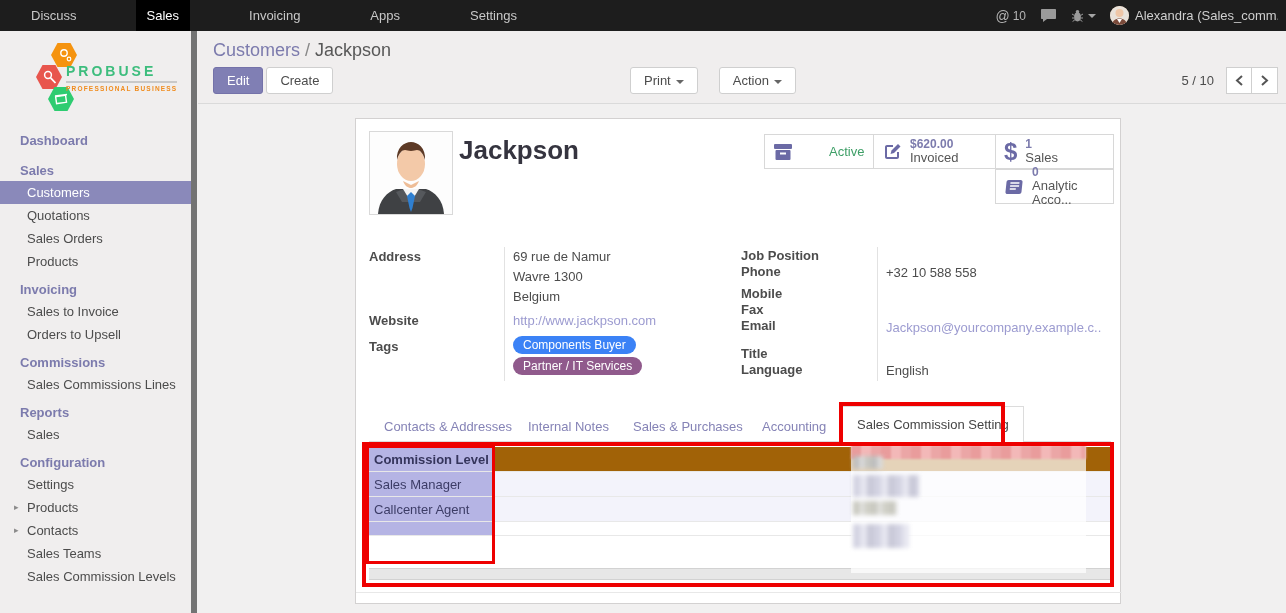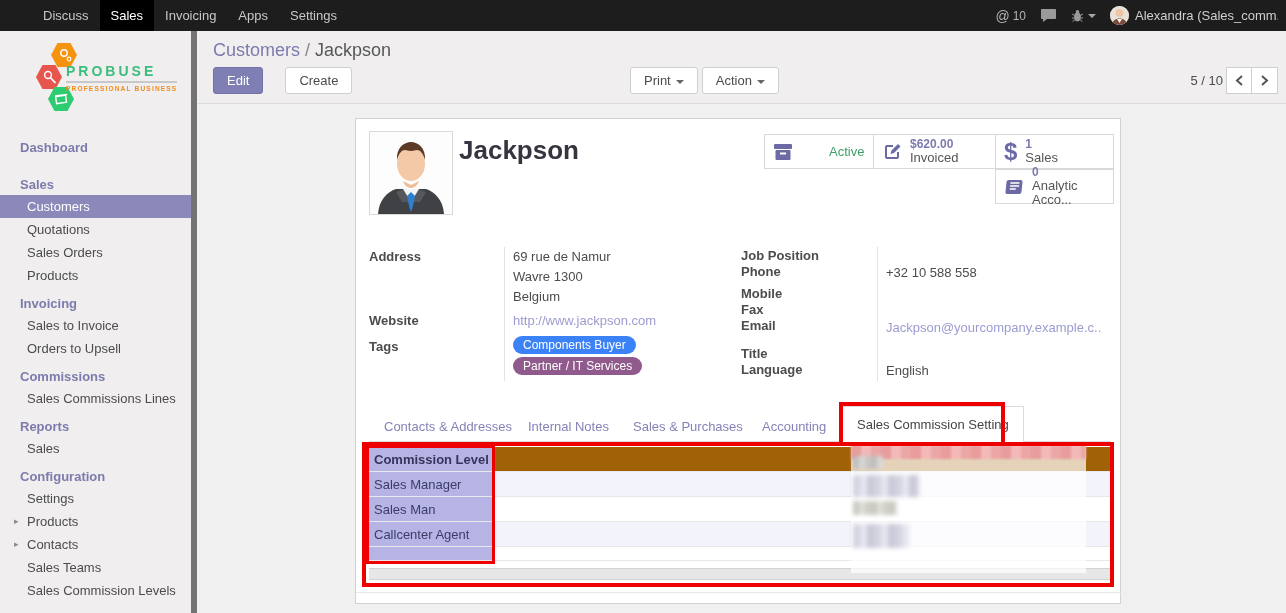--- a/index.html
+++ b/index.html
@@ -1,56 +1,56 @@
 <!DOCTYPE html>
 <html><head>
 <meta charset="utf-8">
 <style>
   * { margin:0; padding:0; box-sizing:border-box; }
   html,body { width:1286px; height:613px; }
   body { font-family:"Liberation Sans", sans-serif; background:#f1f0f0; position:relative; overflow:hidden; }
 
   
   .topbar { position:absolute; left:0; top:0; width:1286px; height:31px; background:#1d1d1d; display:flex; align-items:stretch; z-index:30; }
-  .topbar .menus { display:flex; align-items:stretch; padding-left:32px; }
+  .topbar .menus { display:flex; align-items:stretch; padding-left:20px;gap:48px; }
   .menu-item { color:#c8c8c8; font-size:13px; padding:0 11px; display:flex; align-items:center; cursor:pointer; }
   .menu-item.active { background:#000; color:#fff; }
   .topbar .spacer { flex:1; }
   .systray { display:flex; align-items:center; gap:14px; padding-right:8px; }
   .mention { color:#b4b4b4; font-size:14px; display:flex; align-items:center; gap:3px; }
   .mention .cnt { font-size:12px; }
   .tray-ico { display:flex; align-items:center; }
   .caret-down { width:0; height:0; border-left:4px solid transparent; border-right:4px solid transparent; border-top:4px solid #a5a5a5; display:inline-block; margin-left:4px; }
   .user-chip { display:flex; align-items:center; gap:6px; color:#cfcfcf; font-size:13px; max-width:168px; white-space:nowrap; overflow:hidden; }
   .avatar-mini { width:19px; height:19px; border-radius:50%; overflow:hidden; background:#caa98c; flex:0 0 auto; }
 
   
   .sidebar { position:absolute; left:0; top:31px; width:197px; height:582px; background:#f0eeee; border-right:6px solid #737373; z-index:10; }
   .logo { position:absolute; left:34px; top:10px; width:150px; height:72px; }
   .logo-txt { position:absolute; left:32px; top:22px; }
   .logo-title { color:#3dbd7d; font-weight:bold; font-size:14px; letter-spacing:3px; border-bottom:2px solid #c9c9c9; padding-bottom:2px; }
   .logo-sub { color:#f08c1e; font-size:6.5px; letter-spacing:1.2px; margin-top:2px; font-weight:bold; }
   .menu { position:absolute; left:0; top:90px; width:100%; }
   .m-header { font-weight:bold; color:#7c7bad; font-size:13px; padding:3px 0 3px 20px; margin-top:6px; cursor:pointer; }
-  .m-header.tight { margin-top:16px; }
+  .m-header.tight { margin-top:9px; }
   .m-item { font-size:13px; color:#4c4c4c; padding:4px 0 4px 27px; cursor:pointer; position:relative; }
   .m-item.selected { background:#8a89ba; color:#fff; }
   .m-caret { color:#8a8a8a; font-size:9px; position:absolute; left:14px; top:6px; }
 
   
   .cpanel { position:absolute; left:198px; top:31px; width:1088px; height:73px; background:#f0eeee; border-bottom:1px solid #dadada; z-index:5; }
   .breadcrumb { position:absolute; left:15px; top:9px; font-size:18px; color:#7c7bad; }
   .breadcrumb .sep { color:#888; }
   .breadcrumb .current { color:#585858; }
   .btn { display:inline-block; font-size:13px; border-radius:3px; padding:5px 13px; cursor:pointer; border:1px solid #cfcfcf; background:#fff; color:#4c4c4c; }
   .btn.primary { background:#807fb4; border-color:#7472a9; color:#fff; }
-  .cp-left-btns { position:absolute; left:15px; top:36px; display:flex; gap:22px; }
-  .cp-mid-btns { position:absolute; left:432px; top:36px; display:flex; gap:4px; }
+  .cp-left-btns { position:absolute; left:15px; top:36px; display:flex; gap:3px; }
+  .cp-mid-btns { position:absolute; left:432px; top:36px; display:flex; gap:21px; }
   .btn .tri { width:0; height:0; border-left:4px solid transparent; border-right:4px solid transparent; border-top:4px solid #666; display:inline-block; margin-left:5px; vertical-align:middle; }
-  .pager { position:absolute; right:8px; top:36px; display:flex; align-items:center; gap:3px; }
+  .pager { position:absolute; right:8px; top:36px; display:flex; align-items:center; gap:12px; }
   .pager-text { font-size:13px; color:#4c4c4c; }
   .pager-btns { display:flex; }
   .pager-btn { width:26px; height:27px; background:#fff; border:1px solid #cfcfcf; display:flex; align-items:center; justify-content:center; cursor:pointer; }
   .pager-btn + .pager-btn { border-left:none; }
 
   
   .sheet { position:absolute; left:355px; top:118px; width:766px; height:486px; background:#fff; border:1px solid #d3d1d1; z-index:4; }
 
   .big-avatar { position:absolute; left:13px; top:12px; width:84px; height:84px; border:1px solid #d9d9d9; background:#fff; cursor:pointer; }
   .rec-title { position:absolute; left:103px; top:16px; font-size:26px; font-weight:bold; color:#35343f; }
@@ -313,23 +313,20 @@
     <div class="tab active" style="left:486px;">Sales Commission Setting</div>
   </div>
 
   <div class="ctable">
     <div class="trow hdr h25 bg-grey">
       <div class="cell-first">Commission Level</div>
     </div>
     <div class="trow h25 bg-lav">
       <div class="cell-first">Sales Manager</div>
     </div>
-    <div class="trow h25 bg-white">
-      <div class="cell-first">Sales Man</div>
-    </div>
     <div class="trow h25 bg-lav">
       <div class="cell-first">Callcenter Agent</div>
     </div>
     <div class="trow h14 bg-white">
       <div class="cell-first"></div>
     </div>
   </div>
 
   <div class="censor">
     <div class="pink-band"></div>

